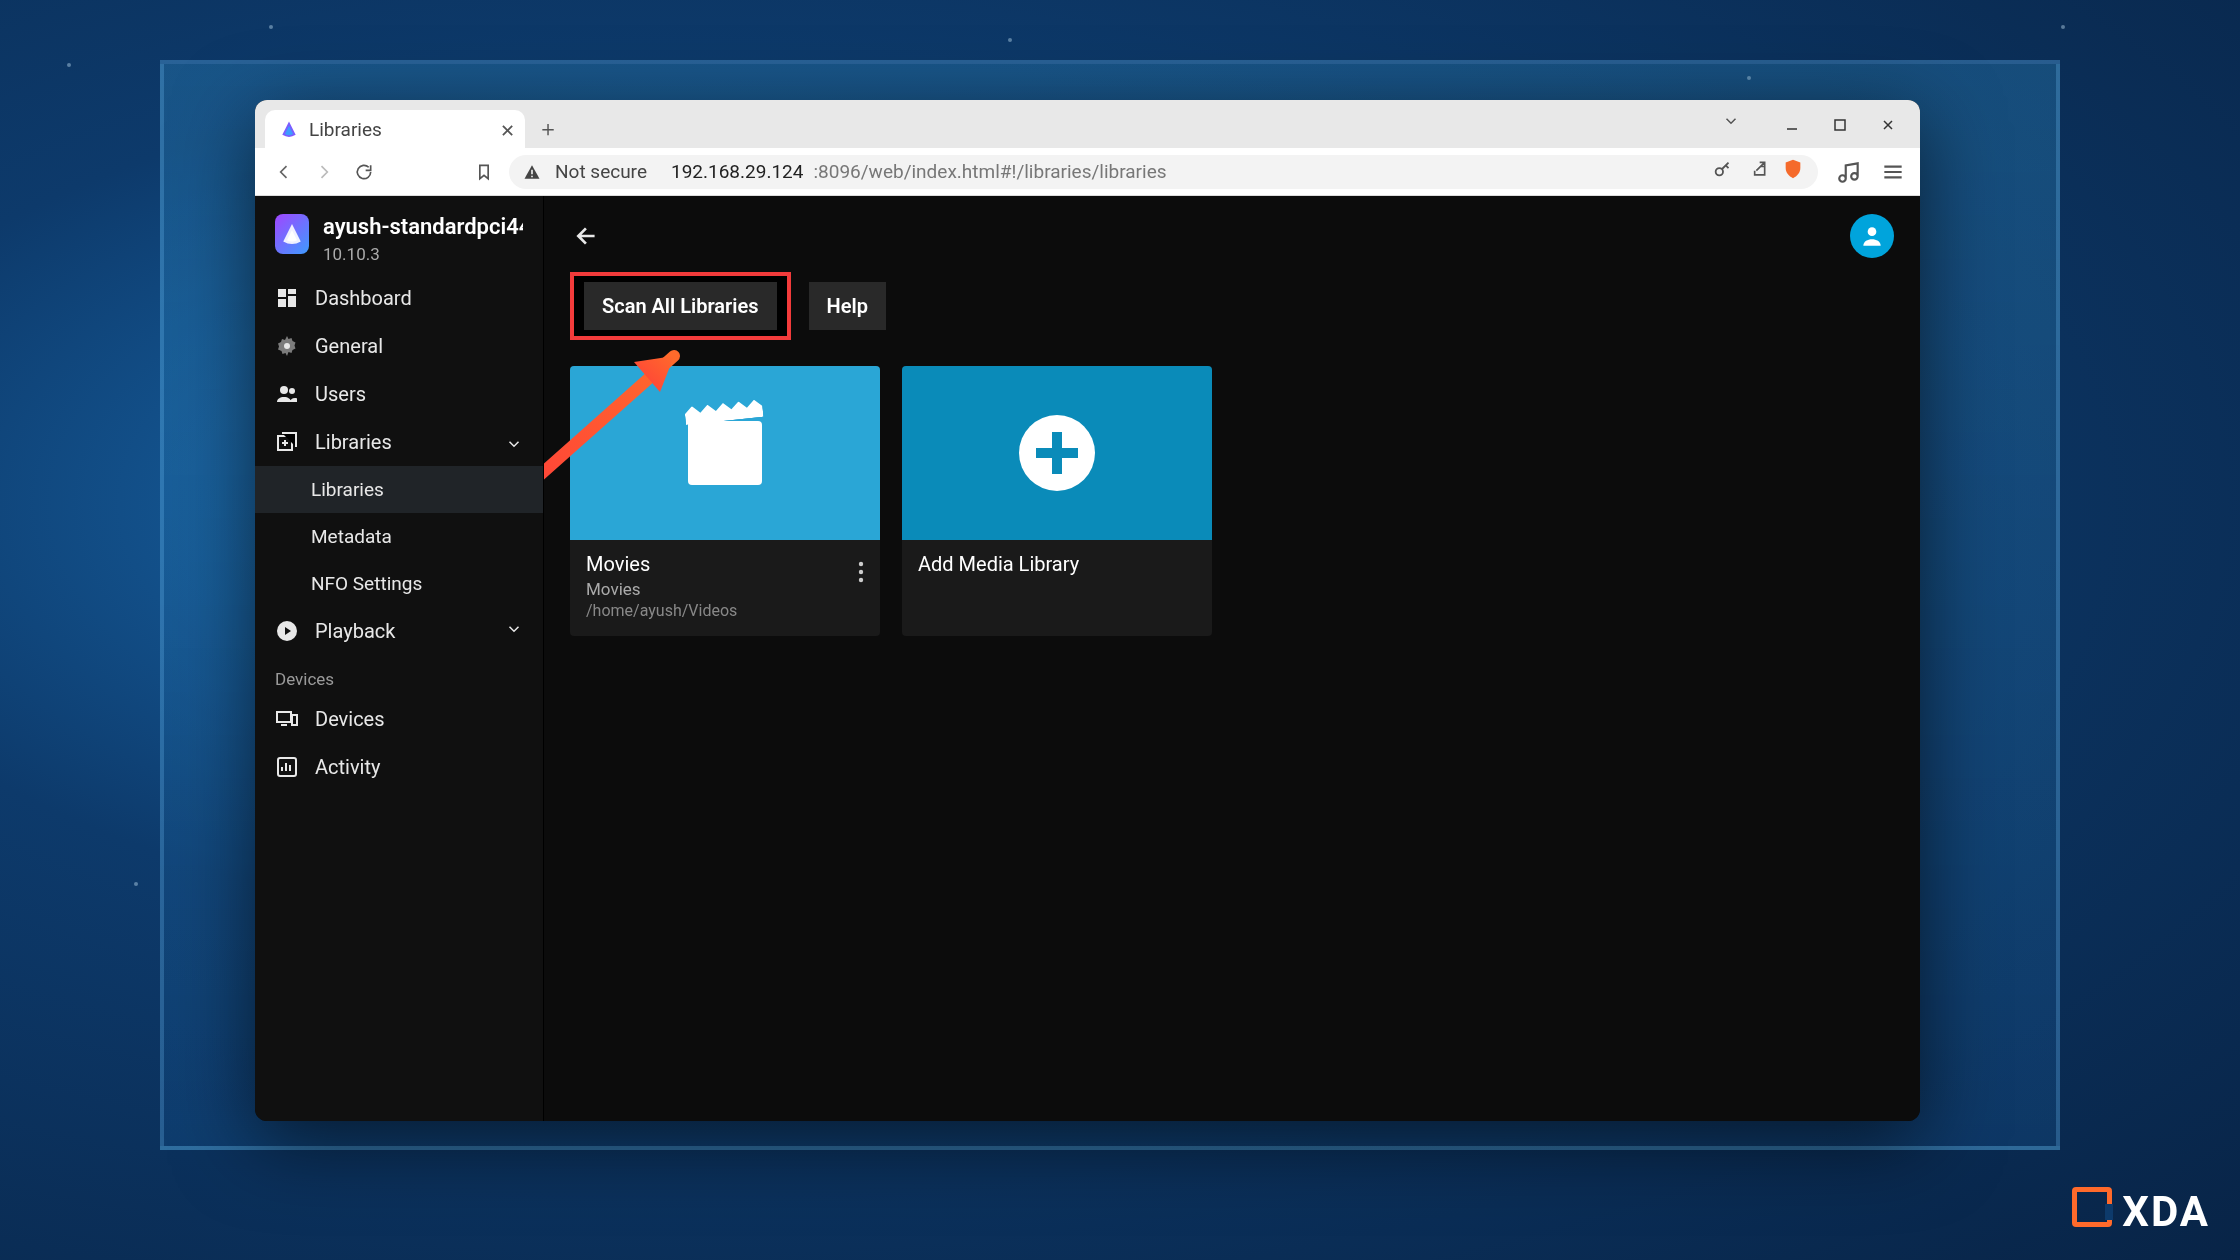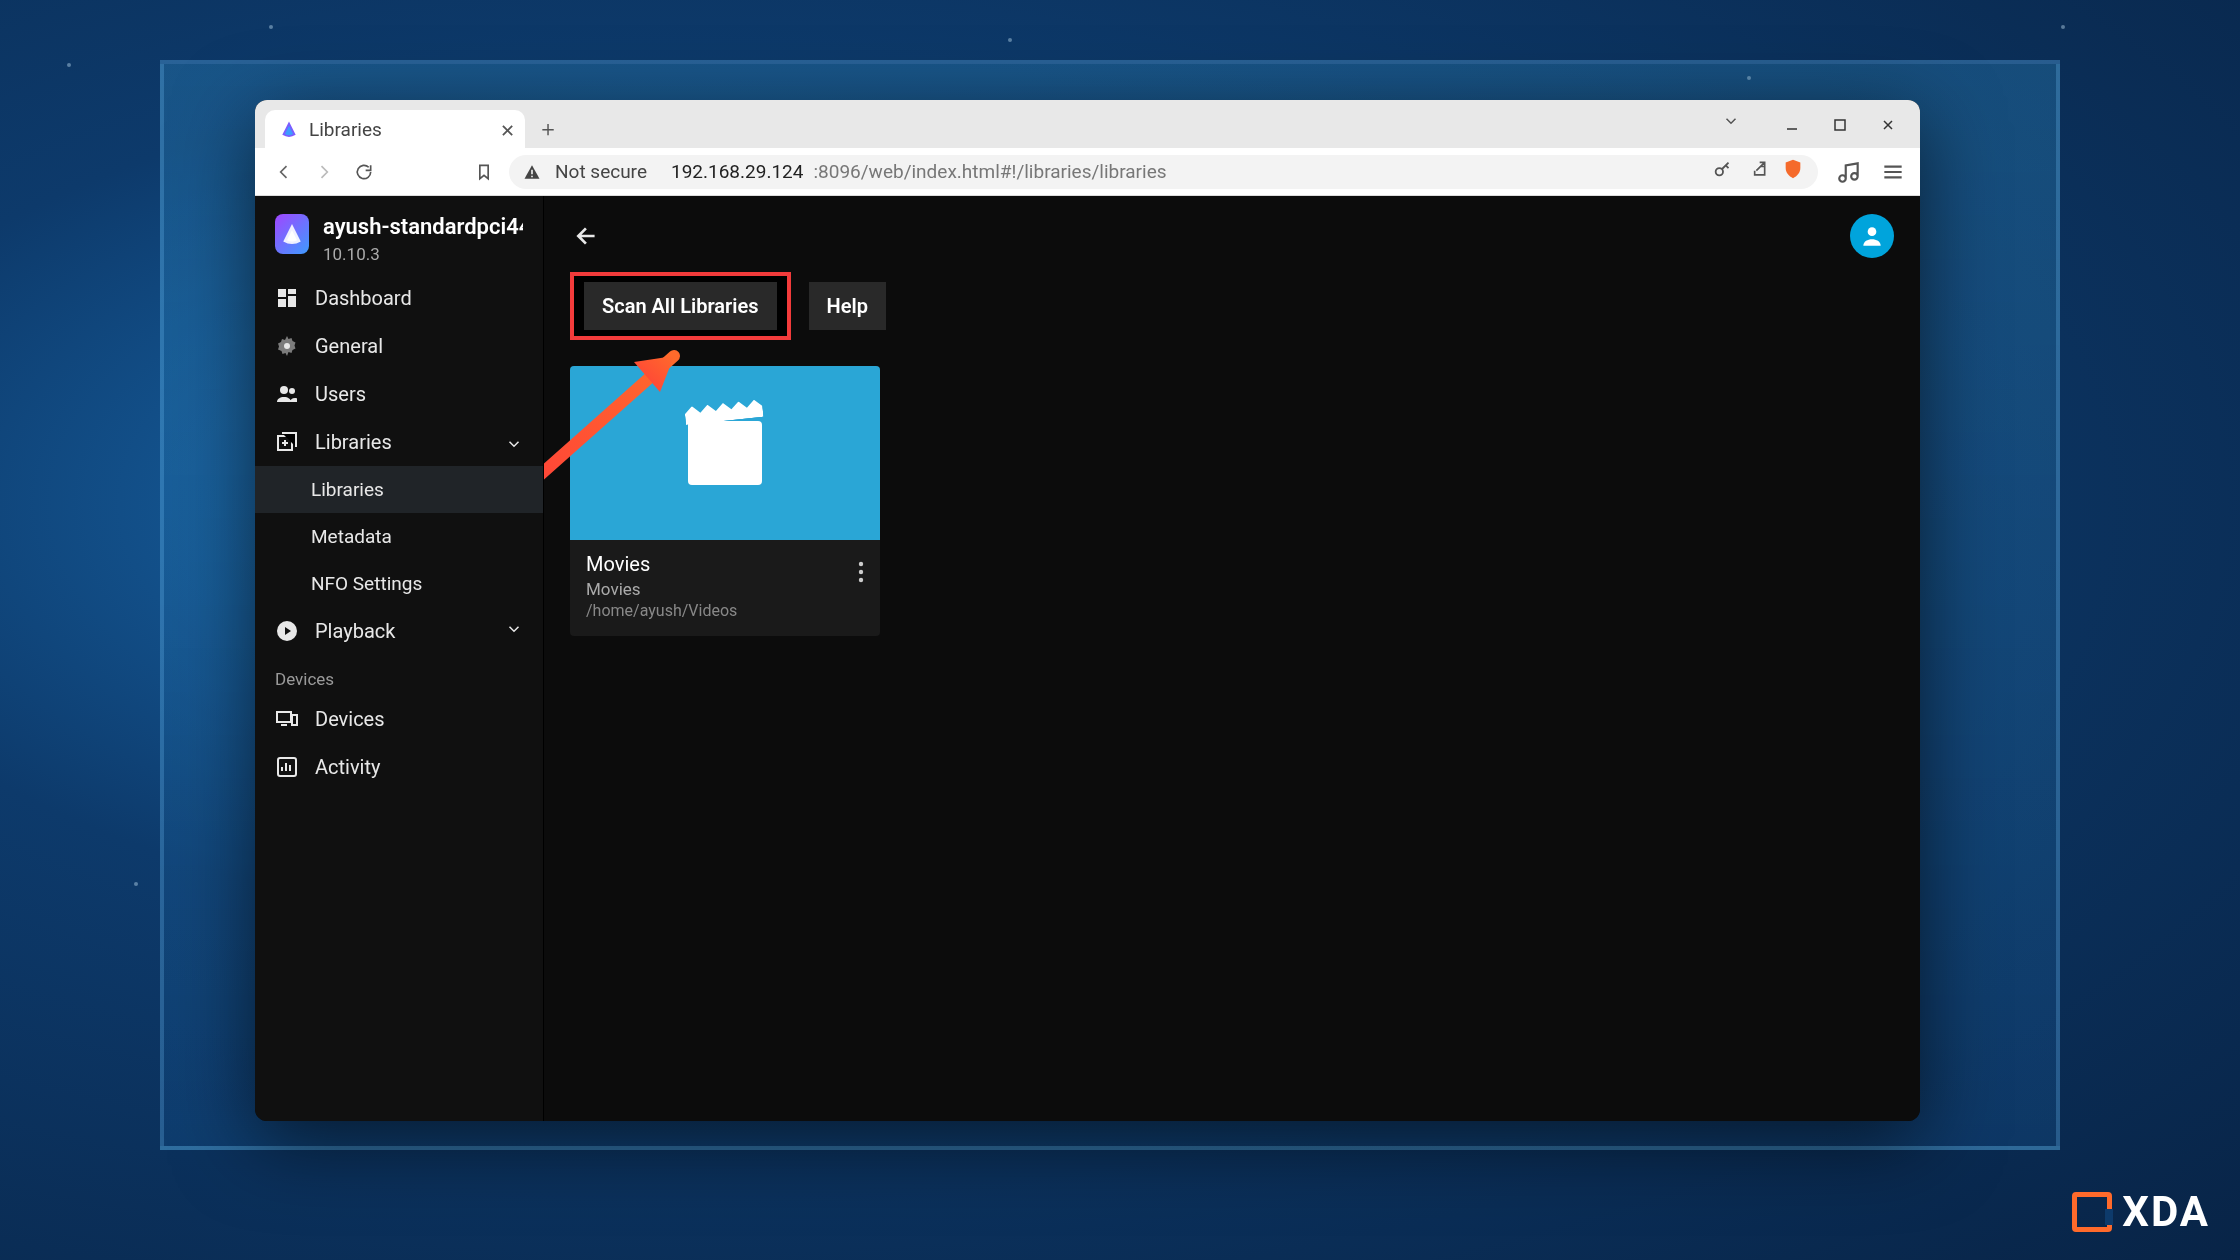--- a/index.html
+++ b/index.html
@@ -6,21 +6,21 @@
 body {
   width: 2240px; height: 1260px;
   background: radial-gradient(ellipse at 30% 40%, #1a6fb5 0%, #0d3a6b 40%, #082447 100%);
   position: relative; overflow: hidden;
 }
 
 .desk-art { position:absolute; inset:0; }
 .desk-art::before { content:""; position:absolute; left:160px; top:60px; right:180px; bottom:110px;
   border:4px solid rgba(120,200,255,.25); background: linear-gradient(180deg, rgba(60,170,230,.25), rgba(20,80,140,.35)); }
 .desk-art .spark { position:absolute; width:4px; height:4px; background:#cfeeff; border-radius:50%; opacity:.4; }
-.brand-xda { position:absolute; right:30px; bottom:24px; color:#fff; font-weight:700; font-size:42px; letter-spacing:2px; display:flex; align-items:center; gap:10px;}
+.brand-xda { position:absolute; right:30px; bottom:24px; color:#fff; font-weight:700; font-size:42px; letter-spacing:2px; display:flex; align-items:flex-start; gap:10px;}
 .brand-xda .sq { width:40px; height:40px; border:5px solid #ff6a2b; border-radius:4px; position:relative;}
 .brand-xda .sq::after { content:""; position:absolute; right:-6px; top:12px; width:8px; height:16px; background:#0d3a6b;}
 
 
 .window {
   position:absolute; left:255px; top:100px; width:1665px; height:1021px;
   background:#0c0c0c; border-radius:12px; overflow:hidden;
   box-shadow: 0 20px 80px rgba(0,0,0,.6);
   display:flex; flex-direction:column;
 }
@@ -352,20 +352,28 @@
             <div class="card-menu">
               <svg viewBox="0 0 6 24">
                   <circle cx="3" cy="4" r="2.2" fill="#ccc"></circle>
                   <circle cx="3" cy="12" r="2.2" fill="#ccc"></circle>
                   <circle cx="3" cy="20" r="2.2" fill="#ccc"></circle>
                 </svg>
             </div>
           </div>
         </div>
 
+        <div class="card">
+          <div class="card-img add">
+            <div class="plus-circ"></div>
+          </div>
+          <div class="card-meta">
+            <div class="card-title">Add Media Library</div>
+          </div>
+        </div>
       </div>
 
       <div class="arrow-annot">
         <svg viewBox="0 0 260 210">
           <defs>
             <linearGradient id="ag" x1="0" y1="1" x2="1" y2="0">
               <stop offset="0" stop-color="#ff3b3b"></stop>
                 <stop offset="1" stop-color="#ff6a2b"></stop>
             </linearGradient>
           </defs>

